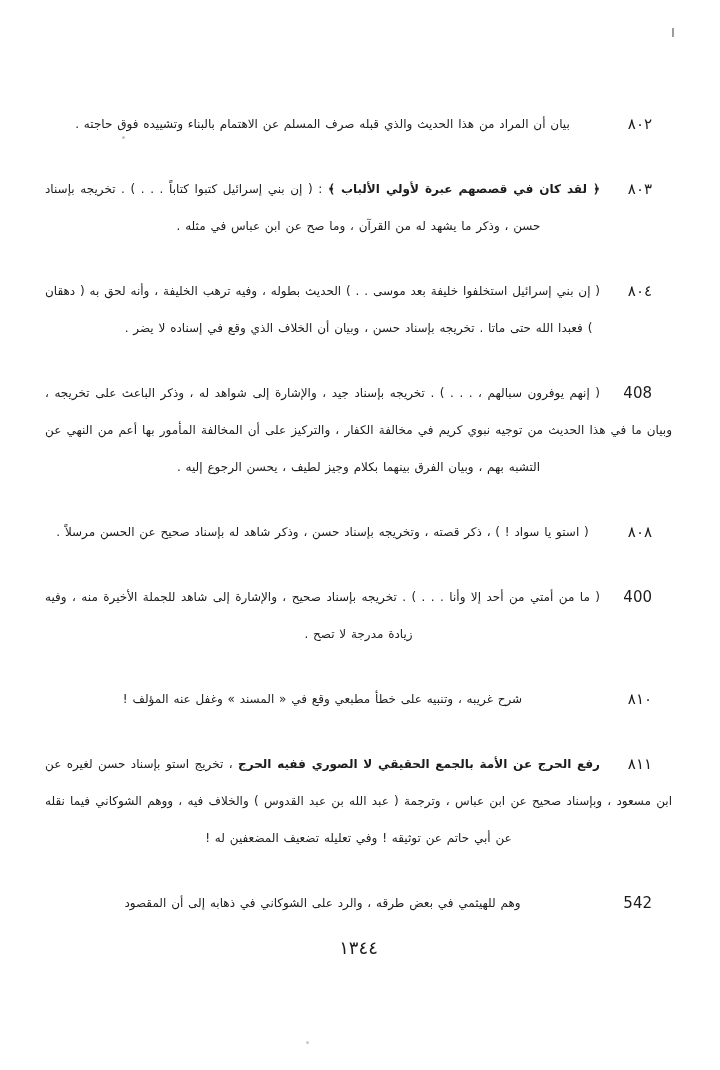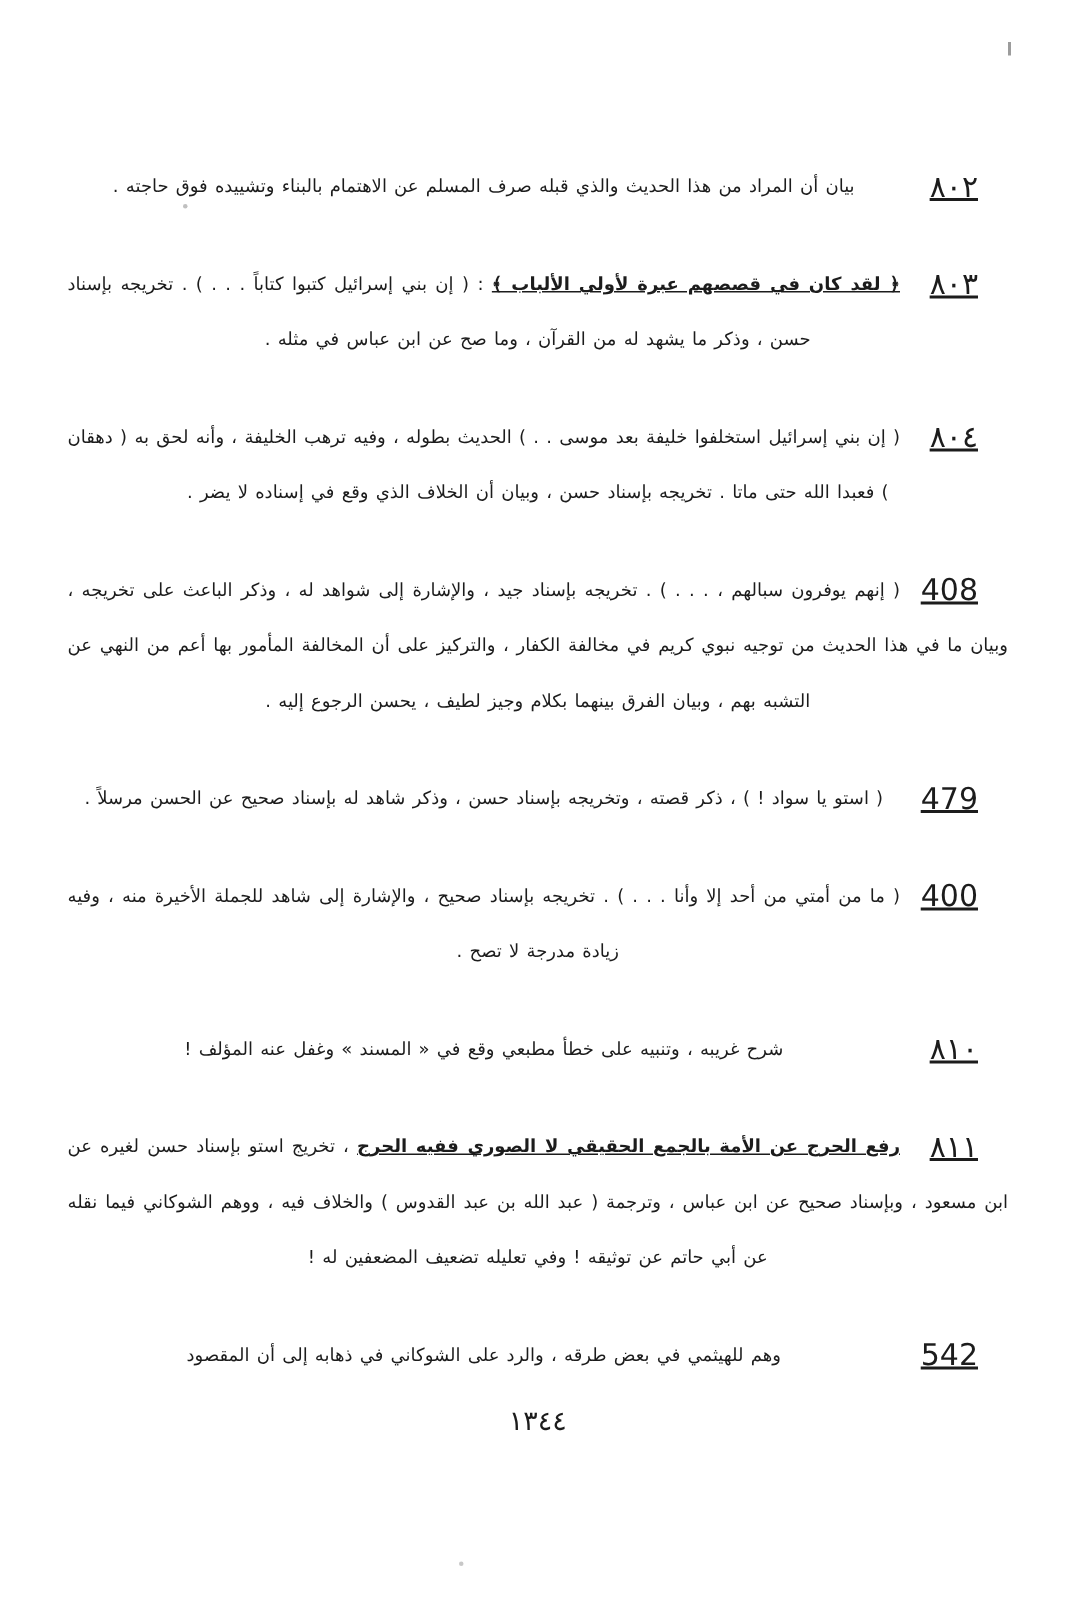--- a/index.html
+++ b/index.html
@@ -23,37 +23,35 @@
     left: 45px;
   }
   .entry {
     position: relative;
     margin-bottom: 11px;
   }
   .entry-number {
     position: absolute;
     top: 0;
     right: 20px;
-    font-size: 20px;
+    font-size: 15px;
     line-height: 37px;
     white-space: nowrap;
-    text-decoration: underline;
   }
   .entry-text {
     font-size: 12px;
     line-height: 37px;
     text-align: justify;
     text-align-last: center;
     text-indent: 72px;
     word-spacing: 1px;
     margin-top: 28px;
   }
   .seg.bold {
     font-weight: bold;
-    text-decoration: underline;
   }
   .page-number {
     margin-top: 6px;
     text-align: center;
     font-size: 18px;
     line-height: 30px;
   }
   
   .artifact {
     position: absolute;
@@ -78,21 +76,21 @@
       </div>
       <div class="entry">
         <span class="entry-number">٨٠٤</span>
         <div class="entry-text"><span class="seg">( إن بني إسرائيل استخلفوا خليفة بعد موسى . . ) الحديث بطوله ، وفيه ترهب الخليفة ، وأنه لحق به ( دهقان ) فعبدا الله حتى ماتا . تخريجه بإسناد حسن ، وبيان أن الخلاف الذي وقع في إسناده لا يضر .</span></div>
       </div>
       <div class="entry">
         <span class="entry-number">408</span>
         <div class="entry-text"><span class="seg">( إنهم يوفرون سبالهم ، . . . ) . تخريجه بإسناد جيد ، والإشارة إلى شواهد له ، وذكر الباعث على تخريجه ، وبيان ما في هذا الحديث من توجيه نبوي كريم في مخالفة الكفار ، والتركيز على أن المخالفة المأمور بها أعم من النهي عن التشبه بهم ، وبيان الفرق بينهما بكلام وجيز لطيف ، يحسن الرجوع إليه .</span></div>
       </div>
       <div class="entry">
-        <span class="entry-number">479</span>
+        <span class="entry-number">٨٠٨</span>
         <div class="entry-text"><span class="seg">( استو يا سواد ! ) ، ذكر قصته ، وتخريجه بإسناد حسن ، وذكر شاهد له بإسناد صحيح عن الحسن مرسلاً .</span></div>
       </div>
       <div class="entry">
         <span class="entry-number">400</span>
         <div class="entry-text"><span class="seg">( ما من أمتي من أحد إلا وأنا . . . ) . تخريجه بإسناد صحيح ، والإشارة إلى شاهد للجملة الأخيرة منه ، وفيه زيادة مدرجة لا تصح .</span></div>
       </div>
       <div class="entry">
         <span class="entry-number">٨١٠</span>
         <div class="entry-text"><span class="seg">شرح غريبه ، وتنبيه على خطأ مطبعي وقع في « المسند » وغفل عنه المؤلف !</span></div>
       </div>

